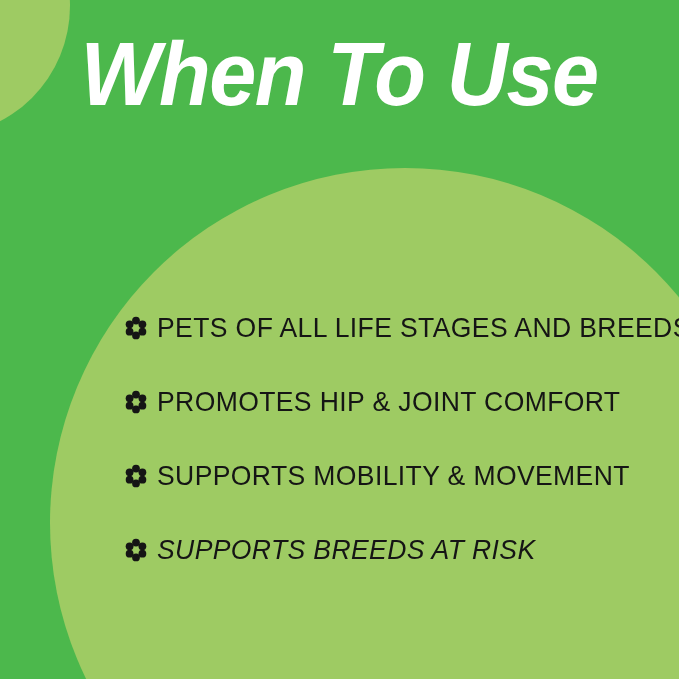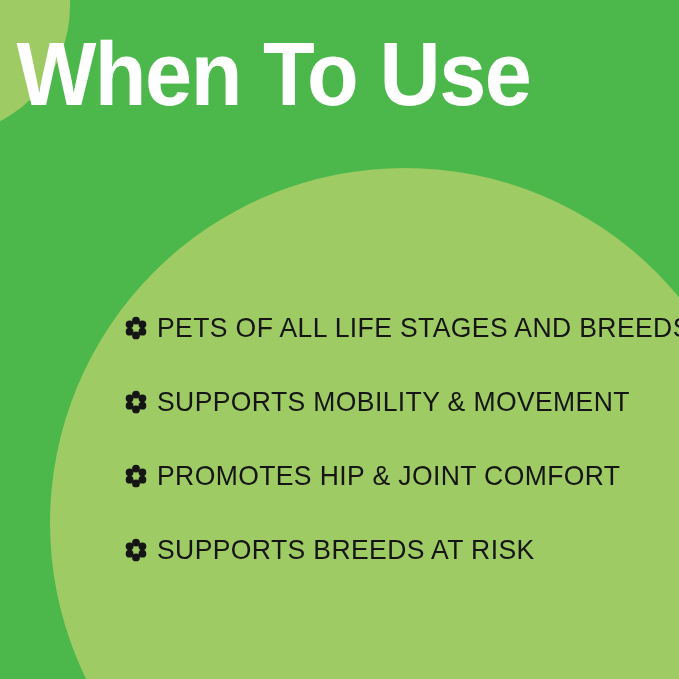--- a/index.html
+++ b/index.html
@@ -26,21 +26,23 @@
   }
   
   .title-wrap {
     position: absolute;
     left: 0;
     top: 0;
     width: 679px;
     height: 150px;
     display: flex;
     align-items: center;
+    justify-content: center;
     z-index: 5;
+    font-style: italic;
   }
   .title {
     margin: 0;
     color: #FFFFFF;
     font-family: "Liberation Sans", sans-serif;
     font-weight: 700;
     font-size: 90px;
     line-height: 1;
     letter-spacing: -1.5px;
     transform: scaleX(0.94);
@@ -58,21 +60,21 @@
     padding: 0;
     list-style: none;
     z-index: 5;
   }
   .feature-item {
     display: flex;
     align-items: center;
     height: 64px;
     margin-bottom: 10px;
   }
-  .feature-item:last-child { margin-bottom: 0; }
+  .feature-item:last-child { margin-bottom: 0; font-style: italic; }
   .bullet-icon {
     flex: 0 0 auto;
     width: 24px;
     height: 24px;
     margin-right: 9px;
     display: block;
   }
   .feature-text {
     color: #151515;
     font-family: "Liberation Sans", sans-serif;
@@ -122,36 +124,36 @@
         <g fill="#151515">
           <circle cx="12" cy="4.6" r="3.9"></circle>
           <circle cx="18.4" cy="8.3" r="3.9"></circle>
           <circle cx="18.4" cy="15.7" r="3.9"></circle>
           <circle cx="12" cy="19.4" r="3.9"></circle>
           <circle cx="5.6" cy="15.7" r="3.9"></circle>
           <circle cx="5.6" cy="8.3" r="3.9"></circle>
         </g>
         <circle cx="12" cy="12" r="2.4" fill="#9ECB63"></circle>
       </svg>
-      <span class="feature-text">SUPPORTS MOBILITY &amp; MOVEMENT</span>
+      <span class="feature-text">PROMOTES HIP &amp; JOINT COMFORT</span>
     </li>
 
     <li class="feature-item">
       <svg class="bullet-icon" viewBox="0 0 24 24" aria-hidden="true">
         <g fill="#151515">
           <circle cx="12" cy="4.6" r="3.9"></circle>
           <circle cx="18.4" cy="8.3" r="3.9"></circle>
           <circle cx="18.4" cy="15.7" r="3.9"></circle>
           <circle cx="12" cy="19.4" r="3.9"></circle>
           <circle cx="5.6" cy="15.7" r="3.9"></circle>
           <circle cx="5.6" cy="8.3" r="3.9"></circle>
         </g>
         <circle cx="12" cy="12" r="2.4" fill="#9ECB63"></circle>
       </svg>
-      <span class="feature-text">PROMOTES HIP &amp; JOINT COMFORT</span>
+      <span class="feature-text">SUPPORTS MOBILITY &amp; MOVEMENT</span>
     </li>
 
 
     <li class="feature-item">
       <svg class="bullet-icon" viewBox="0 0 24 24" aria-hidden="true">
         <g fill="#151515">
           <circle cx="12" cy="4.6" r="3.9"></circle>
           <circle cx="18.4" cy="8.3" r="3.9"></circle>
           <circle cx="18.4" cy="15.7" r="3.9"></circle>
           <circle cx="12" cy="19.4" r="3.9"></circle>

